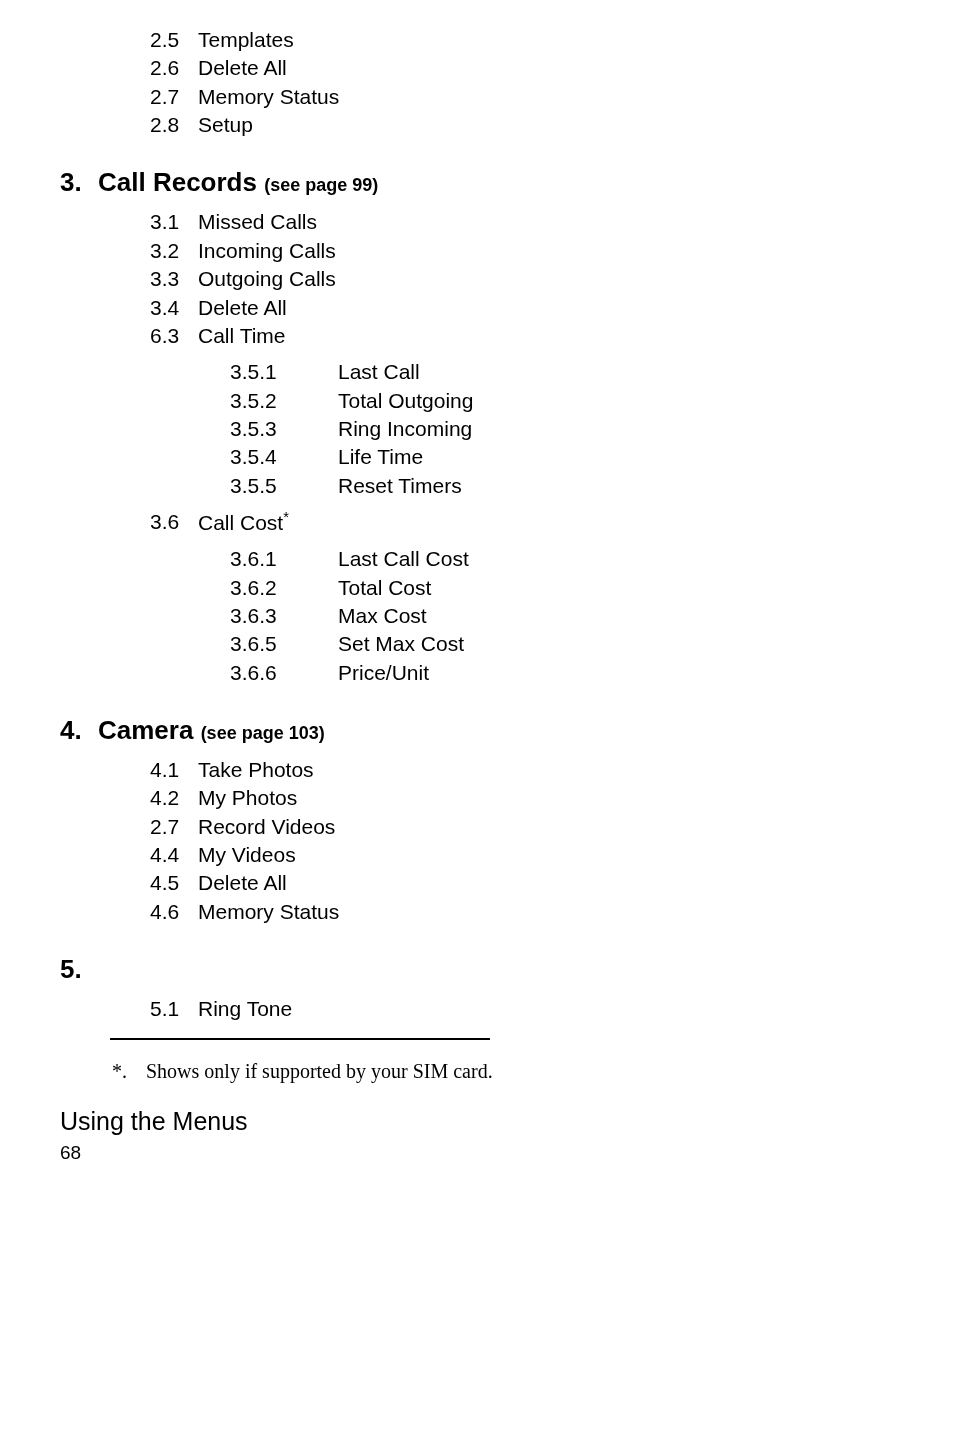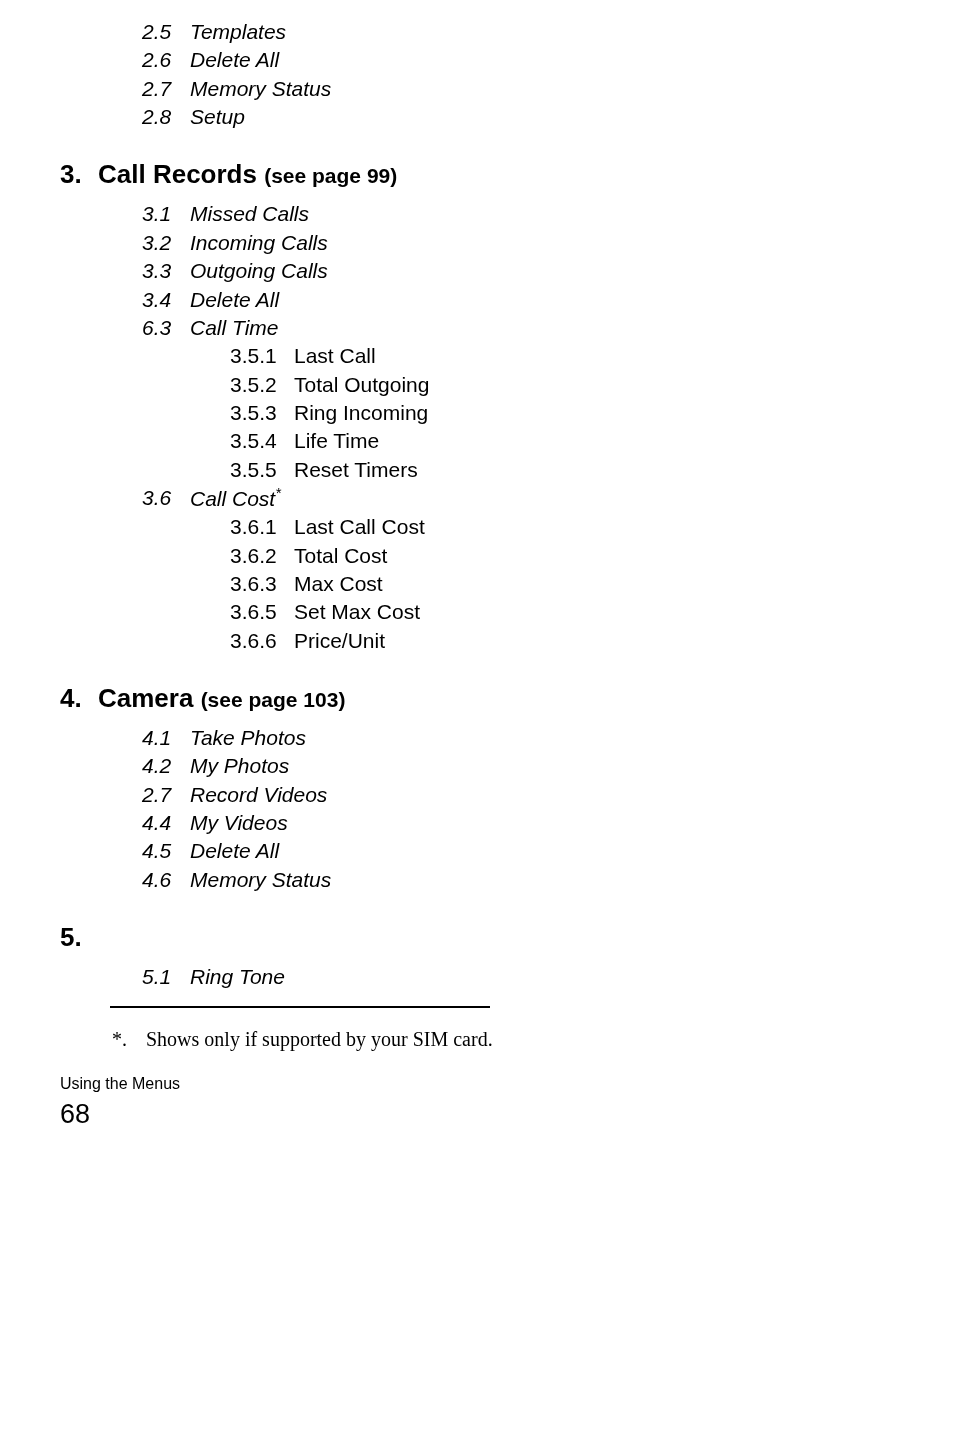--- a/index.html
+++ b/index.html
@@ -8,41 +8,41 @@
     color: #000;
     background: #fff;
     margin: 0;
     padding: 18px 60px 20px 60px;
     width: 954px;
     box-sizing: border-box;
     line-height: 1.35;
   }
   .l1 {
     padding-left: 82px;
-    margin: 0;
-    font-style: italic;
+    margin: 8px;
   }
   .l1-item {
     display: flex;
     margin-bottom: 0px;
   }
   .l1-num {
     width: 48px;
     flex-shrink: 0;
   }
   .l1-label {
     flex: 1;
   }
   .l2 {
     padding-left: 170px;
     margin: 0;
   }
   .l2-item {
     display: flex;
     margin-bottom: 0px;
+    gap: 44px;
   }
   .l2-num {
     width: 64px;
     flex-shrink: 0;
   }
   .l2-label {
     flex: 1;
   }
   .section-heading {
     font-weight: bold;
@@ -51,21 +51,21 @@
     margin-bottom: 8px;
     display: flex;
   }
   .section-num {
     width: 38px;
     flex-shrink: 0;
   }
   .section-title {
   }
   .see-page {
-    font-size: 21px;
+    font-size: 18px;
   }
   .footnote-hr {
     width: 380px;
     border: none;
     border-top: 2px solid #000;
     margin-left: 50px;
     margin-top: 14px;
     margin-bottom: 18px;
   }
   .footnote {
@@ -73,26 +73,26 @@
     font-size: 20px;
     padding-left: 52px;
     display: flex;
   }
   .footnote-mark {
     width: 34px;
     flex-shrink: 0;
   }
   .section-footer-title {
     font-family: Arial, Helvetica, sans-serif;
-    font-size: 16px;
+    font-size: 25px;
     margin-top: 20px;
   }
   .page-number-footer {
     font-family: Arial, Helvetica, sans-serif;
-    font-size: 27px;
+    font-size: 19px;
     margin-top: 2px;
   }
   .sup {
     font-size: 0.7em;
     vertical-align: super;
   }
 </style>
 </head>
 <body>
 

